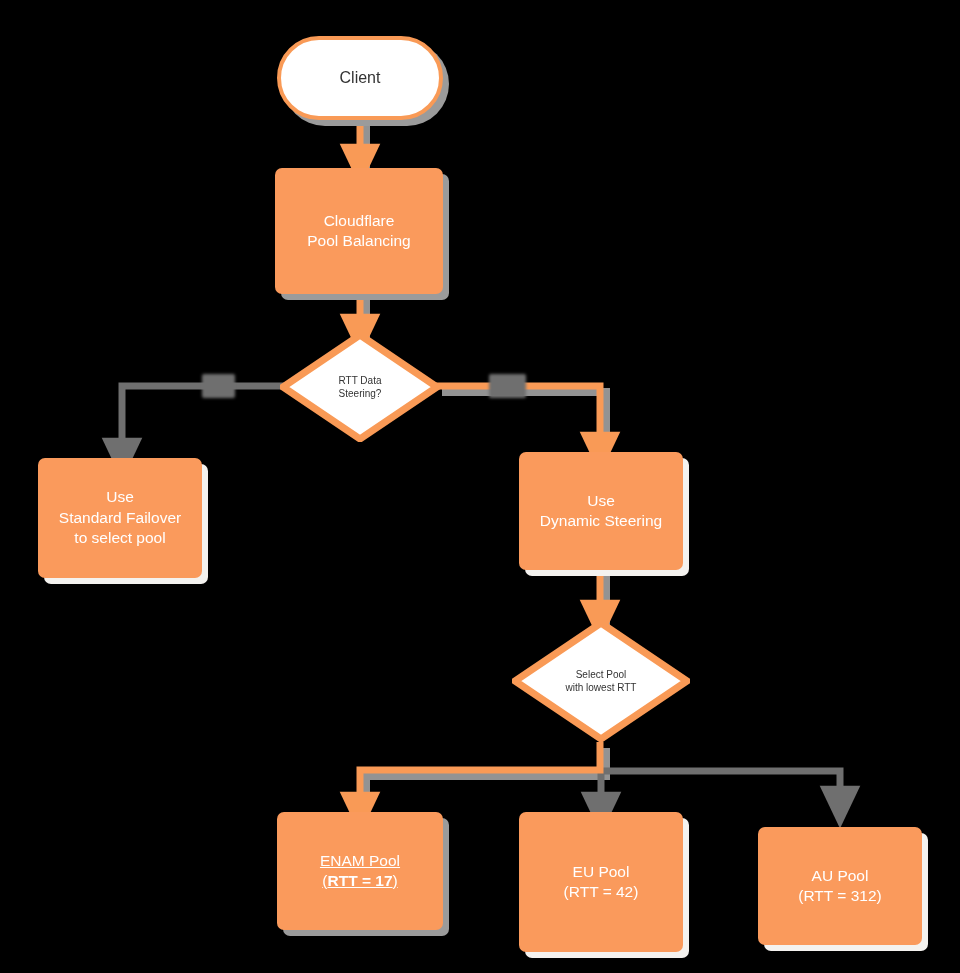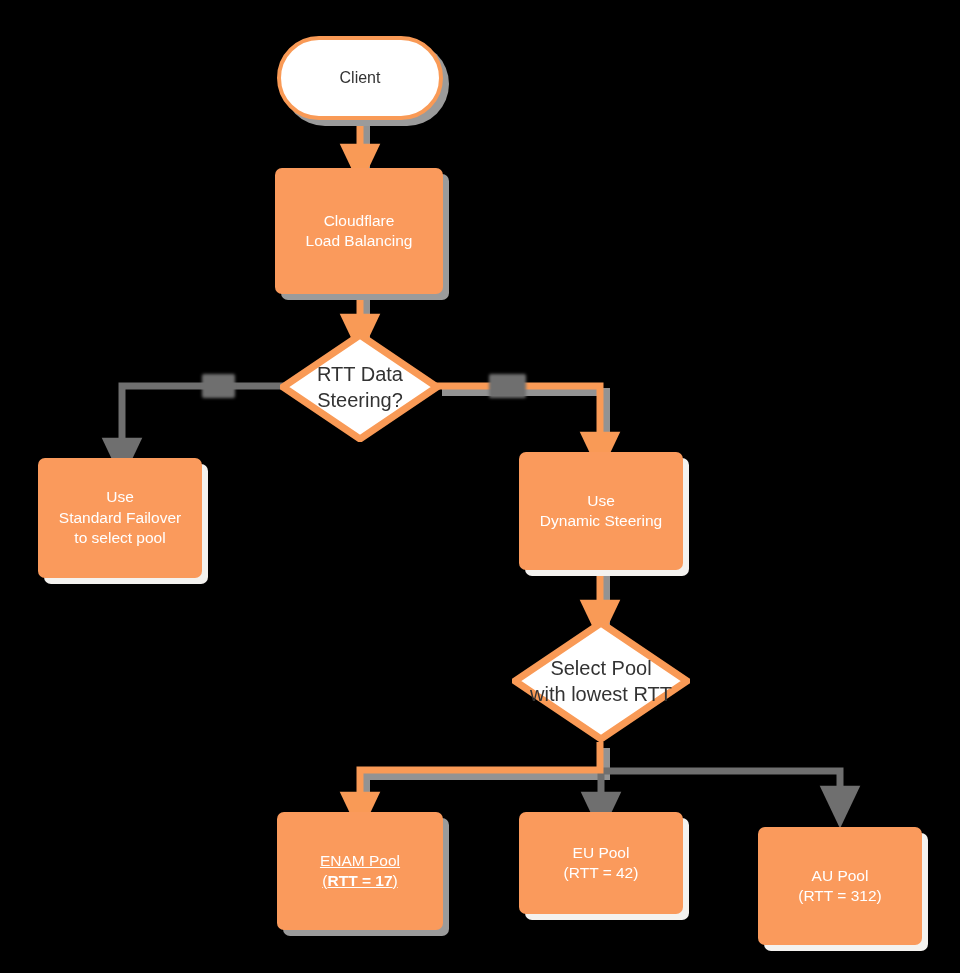--- a/index.html
+++ b/index.html
@@ -48,21 +48,21 @@
     border: 4px solid #f99a56;
     border-radius: 999px;
     color: #333333;
     font-size: 16px;
     box-shadow: 6px 6px 0 0 #9b9b9b;
   }
   
   .decision {
     background: transparent;
     color: #333333;
-    font-size: 20px;
+    font-size: 10px;
   }
   .decision .dshape {
     position: absolute;
     left: 0; top: 0;
     width: 100%; height: 100%;
     z-index: -1;
   }
   .decision .dlabel {
     position: relative;
     z-index: 2;
@@ -123,21 +123,21 @@
 
   <div class="edge-label" style="left:202px; top:374px; width:33px; height:24px;"></div>
   <div class="edge-label" style="left:489px; top:374px; width:37px; height:24px;"></div>
 
   <div class="node terminal" style="left:277px; top:36px; width:166px; height:84px;">
     <span>Client</span>
   </div>
 
   <div class="node proc sh-gray" style="left:275px; top:168px; width:168px; height:126px; flex-direction:column;">
     <span>Cloudflare</span>
-    <span>Load Balancing</span>
+    <span>Pool Balancing</span>
   </div>
 
   <div class="node decision" style="left:280px; top:332px; width:160px; height:110px; flex-direction:column;">
     <svg class="dshape" viewBox="0 0 160 110" preserveAspectRatio="none">
       <polygon points="80,3 157,55 80,107 3,55" fill="#ffffff" stroke="#f99a56" stroke-width="7"></polygon>
     </svg>
     <span class="dlabel">RTT Data</span>
     <span class="dlabel">Steering?</span>
   </div>
 
@@ -158,21 +158,21 @@
     </svg>
     <span class="dlabel">Select Pool</span>
     <span class="dlabel">with lowest RTT</span>
   </div>
 
   <div class="node proc sh-gray" style="left:277px; top:812px; width:166px; height:118px; flex-direction:column;text-decoration:underline;">
     <span>ENAM Pool</span>
     <span><span>(</span><span class="bold">RTT = 17</span><span>)</span></span>
   </div>
 
-  <div class="node proc sh-white" style="left:519px; top:812px; width:164px; height:102px; flex-direction:column;">
+  <div class="node proc sh-white" style="left:519px; top:812px; width:164px; height:140px; flex-direction:column;">
     <span>EU Pool</span>
     <span><span>(</span><span>RTT = 42</span><span>)</span></span>
   </div>
 
   <div class="node proc sh-white" style="left:758px; top:812px; width:164px; height:118px; flex-direction:column;margin-top:15px;">
     <span>AU Pool</span>
     <span><span>(</span><span>RTT = 312</span><span>)</span></span>
   </div>
 
 </div>

